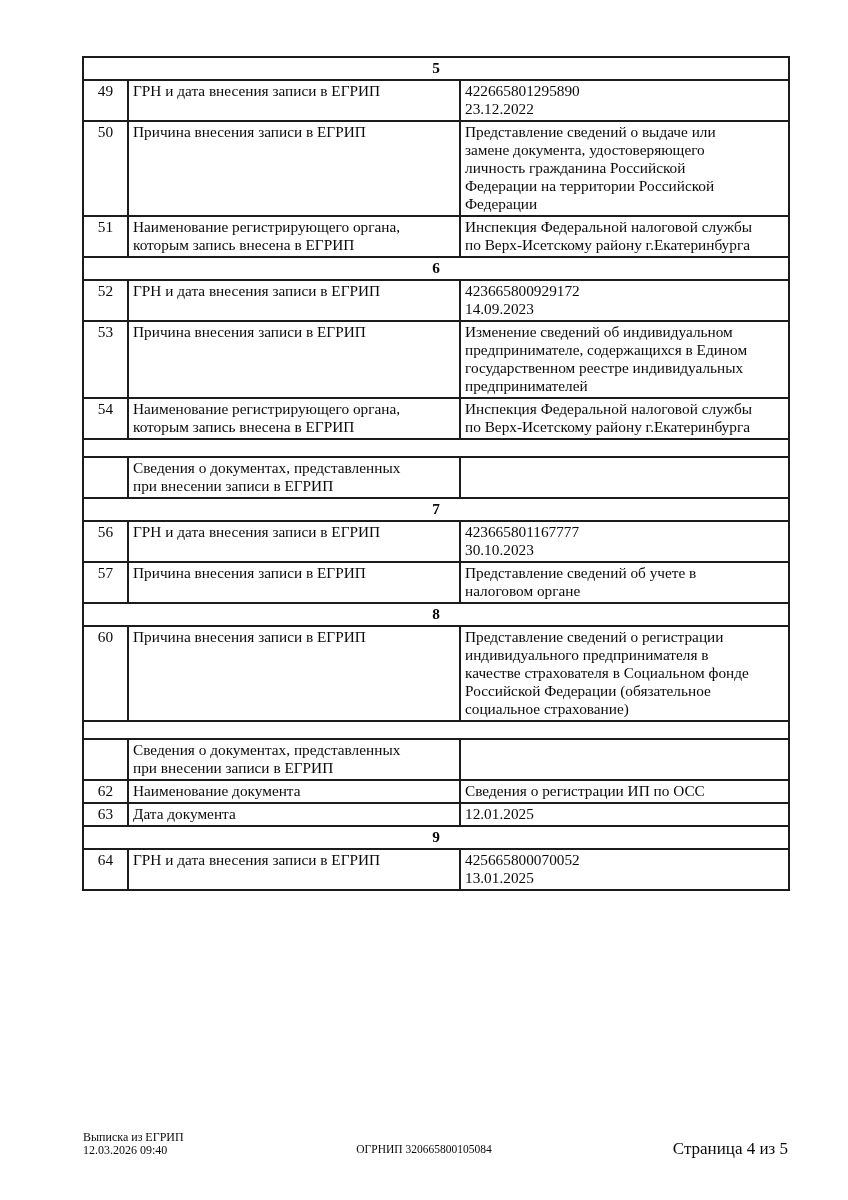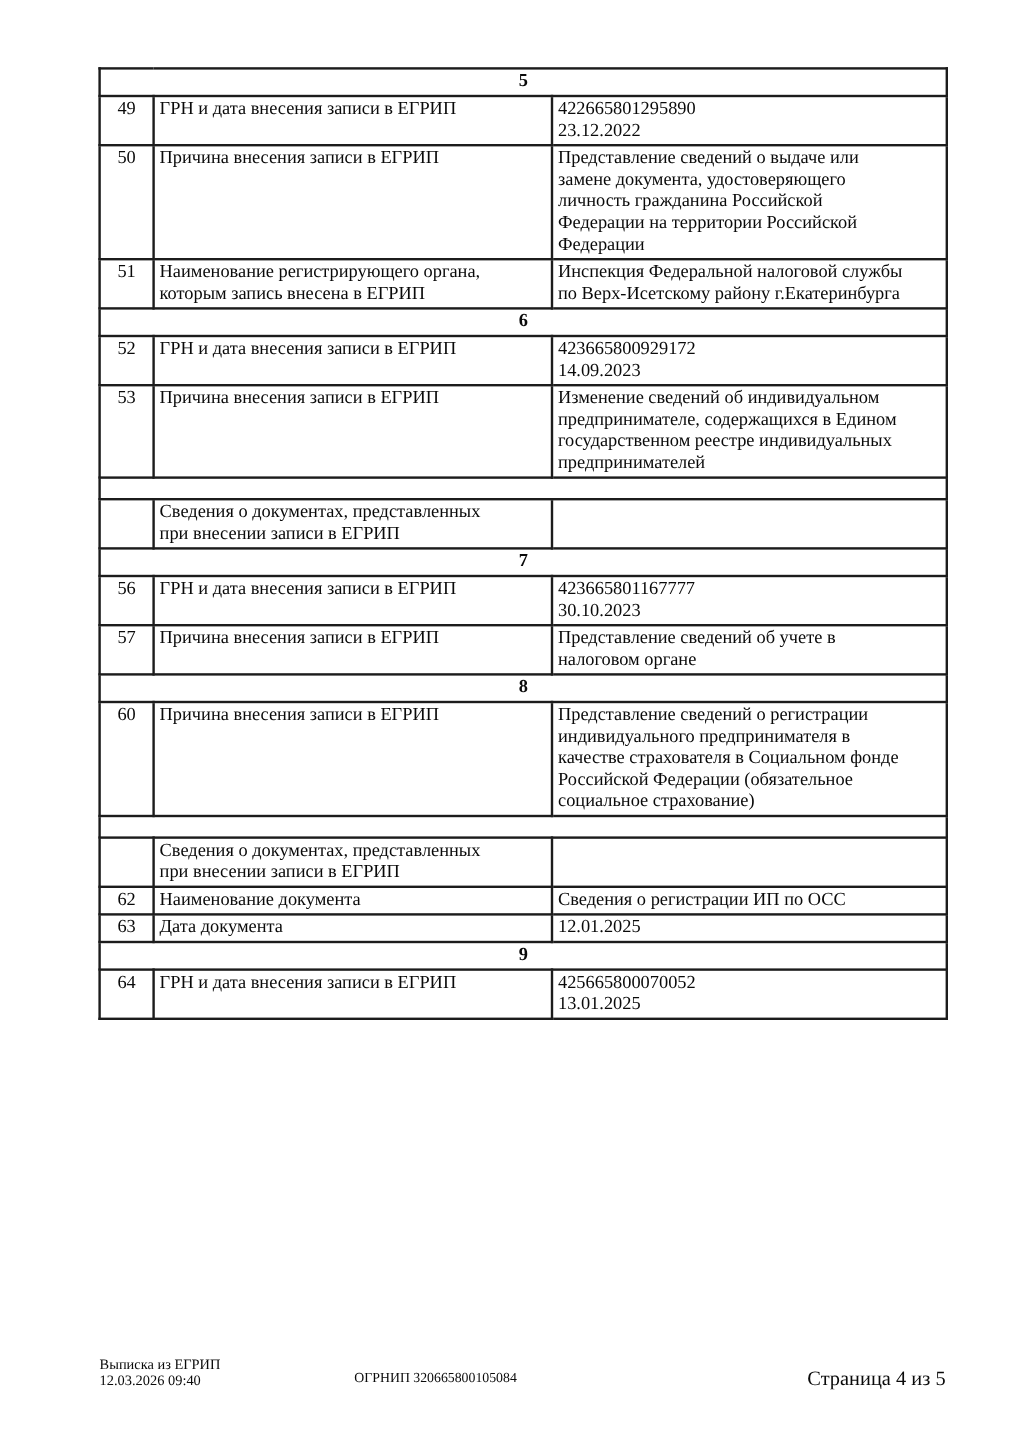--- a/index.html
+++ b/index.html
@@ -57,21 +57,21 @@
     left: 83px;
     top: 1131px;
     font-size: 12px;
     line-height: 12.5px;
     white-space: pre-line;
   }
   .footer-center {
     position: absolute;
     left: 0;
     top: 1143px;
-    width: 726px;
+    width: 848px;
     text-align: center;
     font-size: 11.5px;
     line-height: 12.5px;
   }
   .footer-right {
     position: absolute;
     right: 60px;
     top: 1143px;
     font-size: 17px;
     line-height: 12.5px;
@@ -125,20 +125,27 @@
 14.09.2023</td>
       </tr>
       <tr>
         <td class="num">53</td>
         <td class="lab">Причина внесения записи в ЕГРИП</td>
         <td class="val">Изменение сведений об индивидуальном
 предпринимателе, содержащихся в Едином
 государственном реестре индивидуальных
 предпринимателей</td>
       </tr>
+      <tr>
+        <td class="num">54</td>
+        <td class="lab">Наименование регистрирующего органа,
+которым запись внесена в ЕГРИП</td>
+        <td class="val">Инспекция Федеральной налоговой службы
+по Верх-Исетскому району г.Екатеринбурга</td>
+      </tr>
       <tr class="spacer-row">
         <td colspan="3"></td>
       </tr>
       <tr>
         <td class="num"></td>
         <td class="lab">Сведения о документах, представленных
 при внесении записи в ЕГРИП</td>
         <td class="val"></td>
       </tr>
       <tr>

